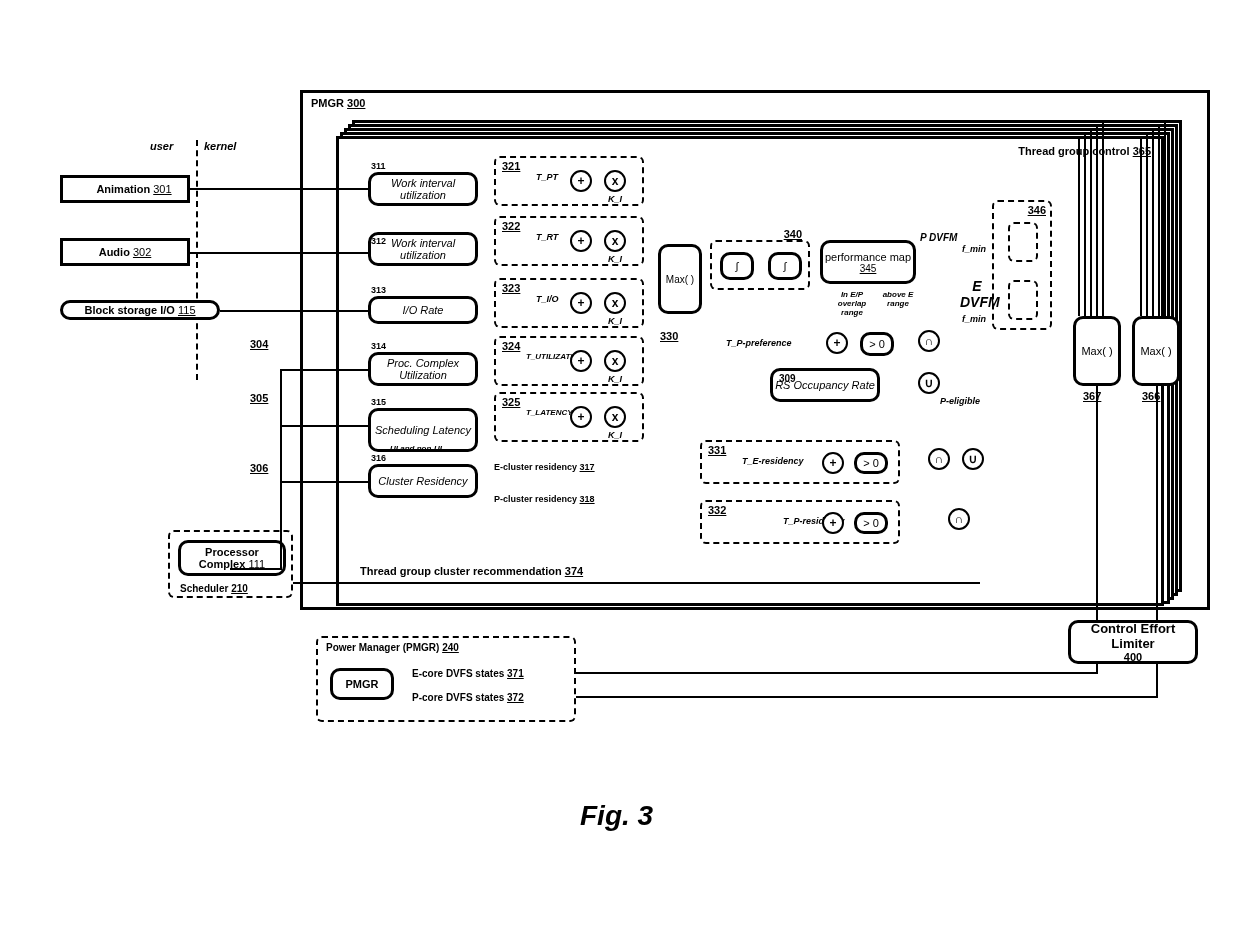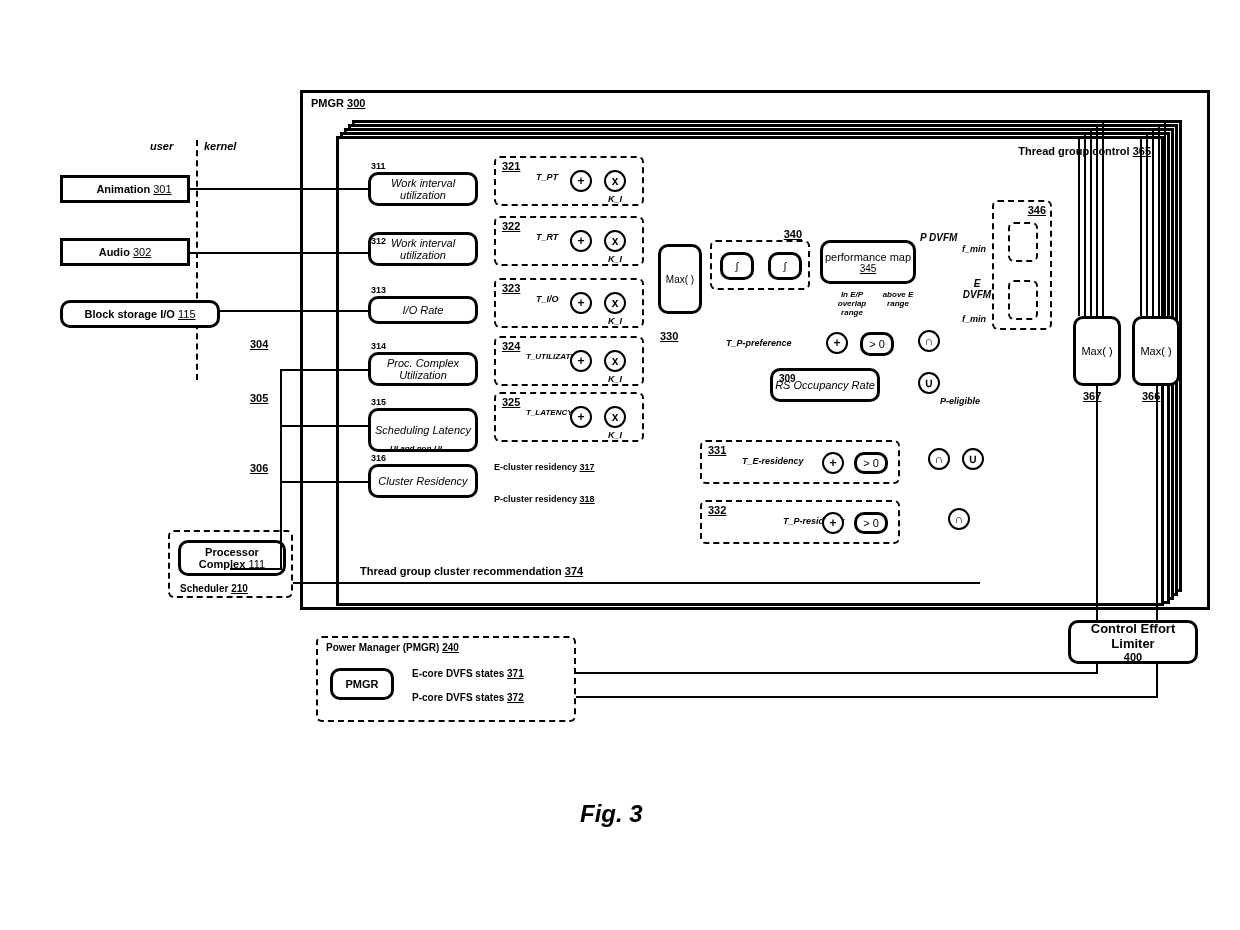--- a/index.html
+++ b/index.html
@@ -66,21 +66,21 @@
   }
   .mux {
     position: absolute;
     border: 2px dashed #000;
     border-radius: 6px;
     width: 30px; height: 40px;
     display:flex; align-items:center; justify-content:center;
   }
   .figcap {
     position: absolute;
-    font-size: 24px;
+    font-size: 28px;
     font-weight: bold;
     font-style: italic;
   }
   .stack {
     position: absolute;
     border: 3px solid #000;
     background: #fff;
   }
   .vdash {
     position: absolute;
@@ -110,21 +110,21 @@
 <div class="vdash" style="left:196px; top:140px; height:240px;"></div>
 <div class="label" style="left:150px; top:140px; font-style:italic;">user</div>
 <div class="label" style="left:204px; top:140px; font-style:italic;">kernel</div>
 
 <div class="box heavy" style="left:60px; top:175px; width:130px; height:28px;padding-left:18px;">
   <span><b>Animation</b> <span class="u">301</span></span>
 </div>
 <div class="box heavy" style="left:60px; top:238px; width:130px; height:28px;">
   <span><b>Audio</b> <span class="u">302</span></span>
 </div>
-<div class="rbox heavy" style="left:60px; top:300px; width:160px; height:28px; font-style:normal;">
+<div class="rbox heavy" style="left:60px; top:300px; width:160px; height:20px; font-style:normal;">
   <span><b>Block storage I/O</b> <span class="u">115</span></span>
 </div>
 
 <div class="label" style="left:250px; top:338px;"><span class="u">304</span></div>
 <div class="label" style="left:250px; top:392px;"><span class="u">305</span></div>
 <div class="label" style="left:250px; top:462px;"><span class="u">306</span></div>
 
 <div class="dbox" style="left:168px; top:530px; width:125px; height:68px;">
   <div class="rbox heavy" style="left:8px; top:8px; width:108px; height:36px; font-style:normal; position:absolute;">
     <span><b>Processor Complex</b> <span class="u">111</span></span>
@@ -220,21 +220,21 @@
     </div>
 </div>
 
 <div class="rbox heavy" style="left:820px; top:240px; width:96px; height:44px; font-style:normal;">
   <span>performance map</span>
   <span style="font-size:10px;"><span class="u">345</span></span>
 </div>
 <div class="label small-label" style="left:832px; top:290px; font-size:8px; width:40px; text-align:center;">In E/P overlap range</div>
 <div class="label small-label" style="left:880px; top:290px; font-size:8px; width:36px; text-align:center;">above E range</div>
 <div class="label small-label" style="left:920px; top:232px; font-size:10px;">P DVFM</div>
-<div class="label small-label" style="left:960px; top:278px; font-size:10px; width:34px; text-align:center;">E DVFM</div>
+<div class="label small-label" style="left:960px; top:278px; font-size:14px; width:34px; text-align:center;">E DVFM</div>
 
 <div class="dbox" style="left:992px; top:200px; width:60px; height:130px;">
   <span class="label" style="right:4px; top:2px; position:absolute;"><span class="u">346</span></span>
   <div class="mux" style="left:14px; top:20px;"></div>
   <div class="mux" style="left:14px; top:78px;"></div>
 </div>
 <div class="label small-label" style="left:962px; top:244px;">f_min</div>
 <div class="label small-label" style="left:962px; top:314px;">f_min</div>
 
 <div class="label small-label" style="left:726px; top:338px;">T_P-preference</div>

